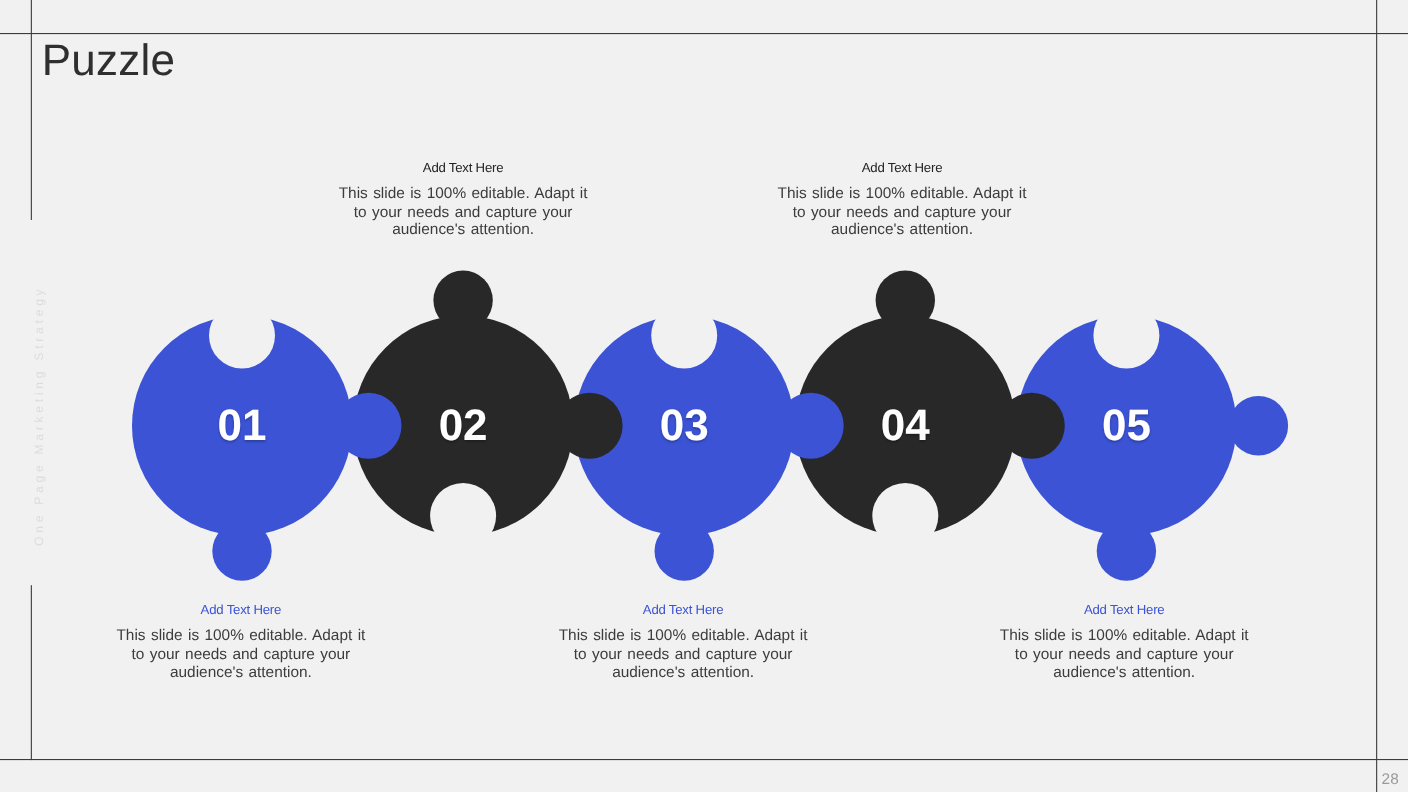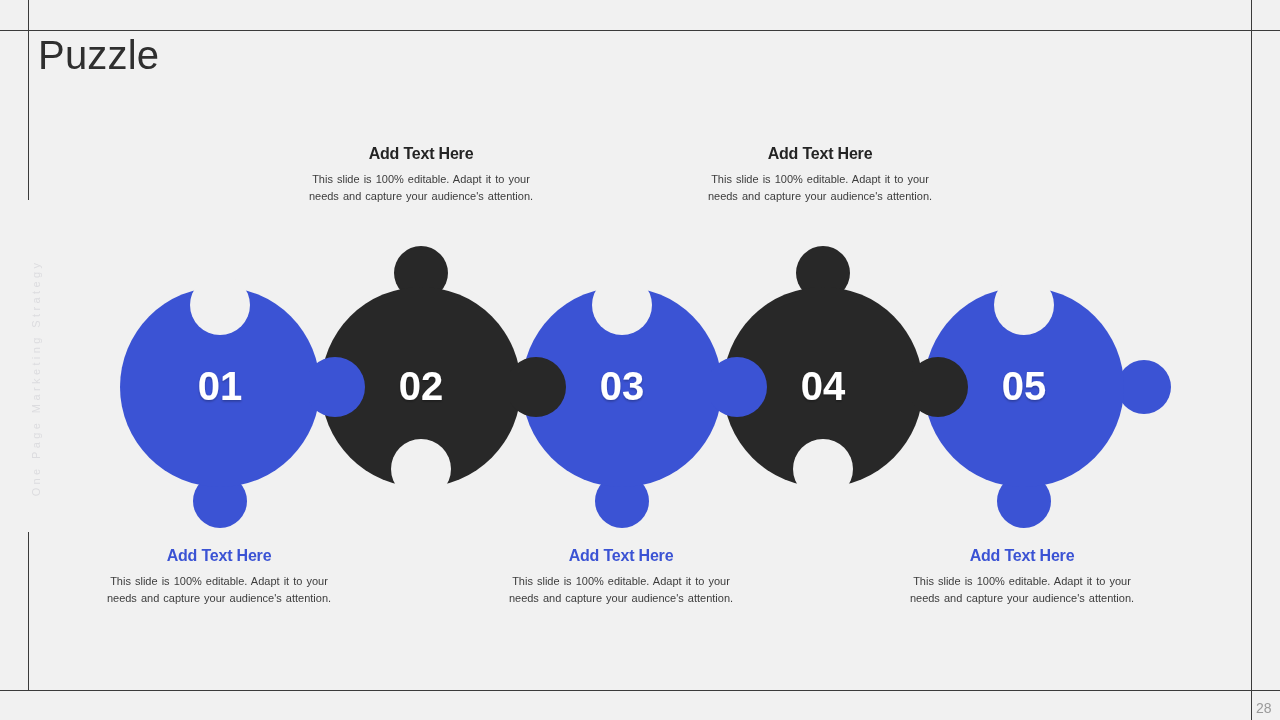--- a/index.html
+++ b/index.html
@@ -67,29 +67,29 @@
     color: #9a9a9a;
   }
 
   
   .text-block {
     position: absolute;
     width: 240px;
     text-align: center;
   }
   .tb-heading {
-    font-size: 16px;
-    font-weight: bold;
+    font-size: 12px;
+    font-weight: normal;
     letter-spacing: -0.2px;
     margin: 0 0 8px 0;
   }
   .tb-heading.dark { color: #242424; }
   .tb-heading.blue { color: #3b53d4; }
   .tb-body {
-    font-size: 11px;
+    font-size: 14px;
     line-height: 16.5px;
     color: #3c3c3c;
     margin: 0;
     word-spacing: 1px;
   }
 
   .tb-top-1 { left: 301px; top: 145px; }
   .tb-top-2 { left: 700px; top: 145px; }
   .tb-bot-1 { left: 99px;  top: 547px; }
   .tb-bot-2 { left: 501px; top: 547px; }

